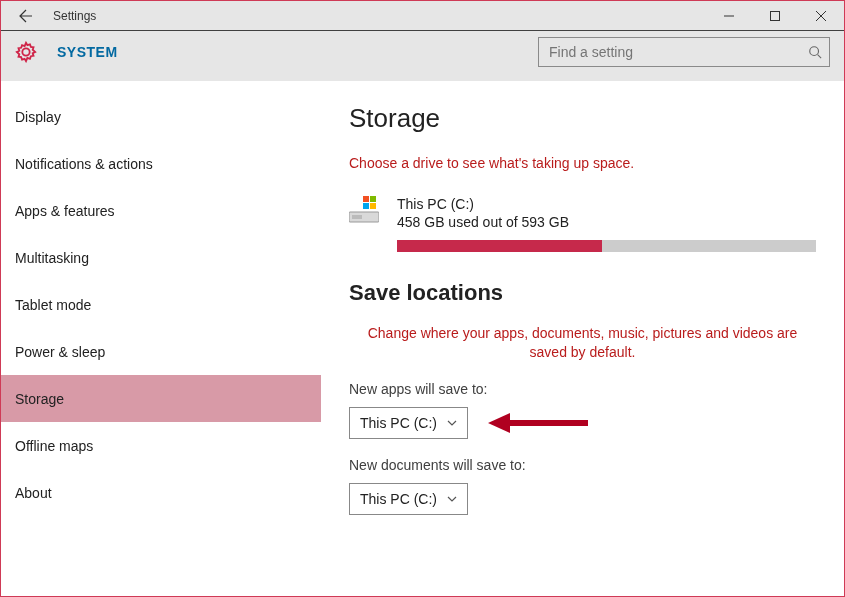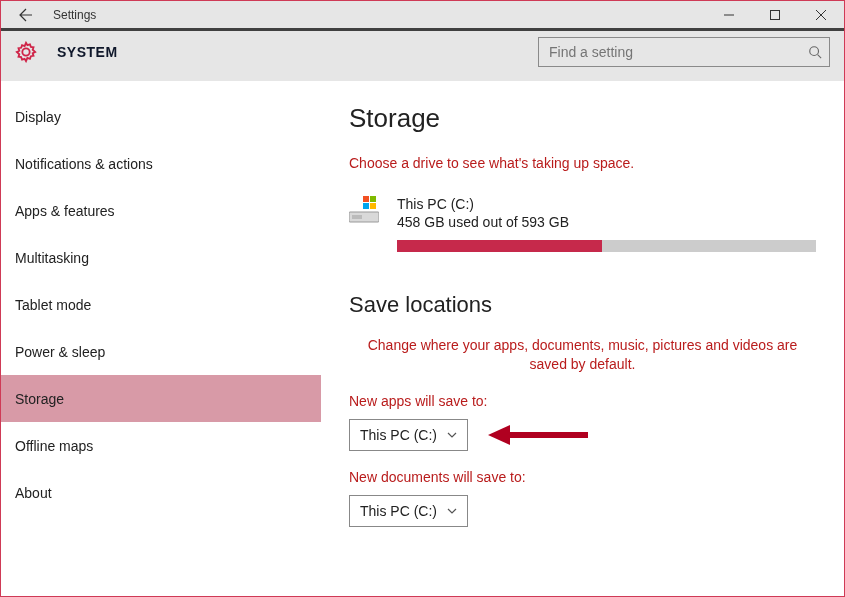--- a/index.html
+++ b/index.html
@@ -7,21 +7,21 @@
   .window {
     width: 845px; height: 597px;
     border: 1px solid #cf3a56;
     background: #fff;
     display: flex; flex-direction: column;
   }
   
   .titlebar {
     height: 30px; background: #e6e6e6;
     display: flex; align-items: center;
-    border-bottom: 3px solid #404040;
+    border-bottom: 1px solid #404040;
     justify-content: center;
   }
   .back-btn {
     width: 46px; height: 30px;
     display: flex; align-items: center; justify-content: center;
     font-size: 16px; cursor: pointer;
   }
   .title-text { font-size: 12px; color: #333; margin-left: 6px; }
   .titlebar-spacer { flex: 1; }
   .win-btn {
@@ -30,21 +30,21 @@
     font-size: 12px; cursor: pointer;
   }
   .win-btn svg { stroke: #333; }
   
   .header {
     height: 50px; background: #e6e6e6;
     display: flex; align-items: center;
     padding: 0 14px 8px 14px;
   }
   .gear { width: 22px; height: 22px; color: #cf2448; }
-  .system-label { font-size: 14px; font-weight: 600; letter-spacing: 0.5px; margin-left: 20px; color: #0f172a; }
+  .system-label { font-size: 14px; font-weight: 600; letter-spacing: 0.5px; margin-left: 20px; color: #0369a1; }
   .search-wrap { margin-left: auto; position: relative; }
   .search-input {
     width: 292px; height: 30px;
     border: 1px solid #8a8a8a;
     background: #e6e6e6;
     padding: 0 32px 0 10px;
     font-size: 14px; color: #555;
     outline: none;
   }
   .search-icon {
@@ -61,24 +61,24 @@
     height: 47px; display: flex; align-items: center;
     padding: 0 14px; font-size: 14px; color: #222;
     cursor: pointer;
   }
   .side-item.selected { background: #d89aa7; }
   .content {
     flex: 1; padding: 22px 28px 10px 28px;
     overflow: hidden; color: #222;
   }
   .content h1 { font-size: 26px; font-weight: 400; margin-bottom: 20px; }
-  .content h2 { font-size: 22px; font-weight: 400; margin: 40px 0 18px 0; }
+  .content h2 { font-size: 22px; font-weight: 700; margin: 28px 0 18px 0; }
   .content p.lead { font-size: 14px; color: #b91c1c; margin-bottom: 22px; line-height: 1.4; }
   .content p.sub { font-size: 14px; color: #b91c1c; margin-bottom: 14px; line-height: 1.4; text-align: center; }
-  .content p.label { font-size: 14px; color: #b91c1c; margin: 18px 0 10px 0; }
+  .content p.label { font-size: 14px; color: #404040; margin: 18px 0 10px 0; }
   
   .drive-row { display: flex; gap: 18px; }
   .drive-icon { width: 30px; height: 28px; }
   .drive-info { flex: 1; }
   .drive-name { font-size: 14px; }
   .drive-usage { font-size: 14px; margin-top: 2px; }
   .bar {
     margin-top: 10px; width: 100%; height: 12px;
     background: #ccc; position: relative;
   }

